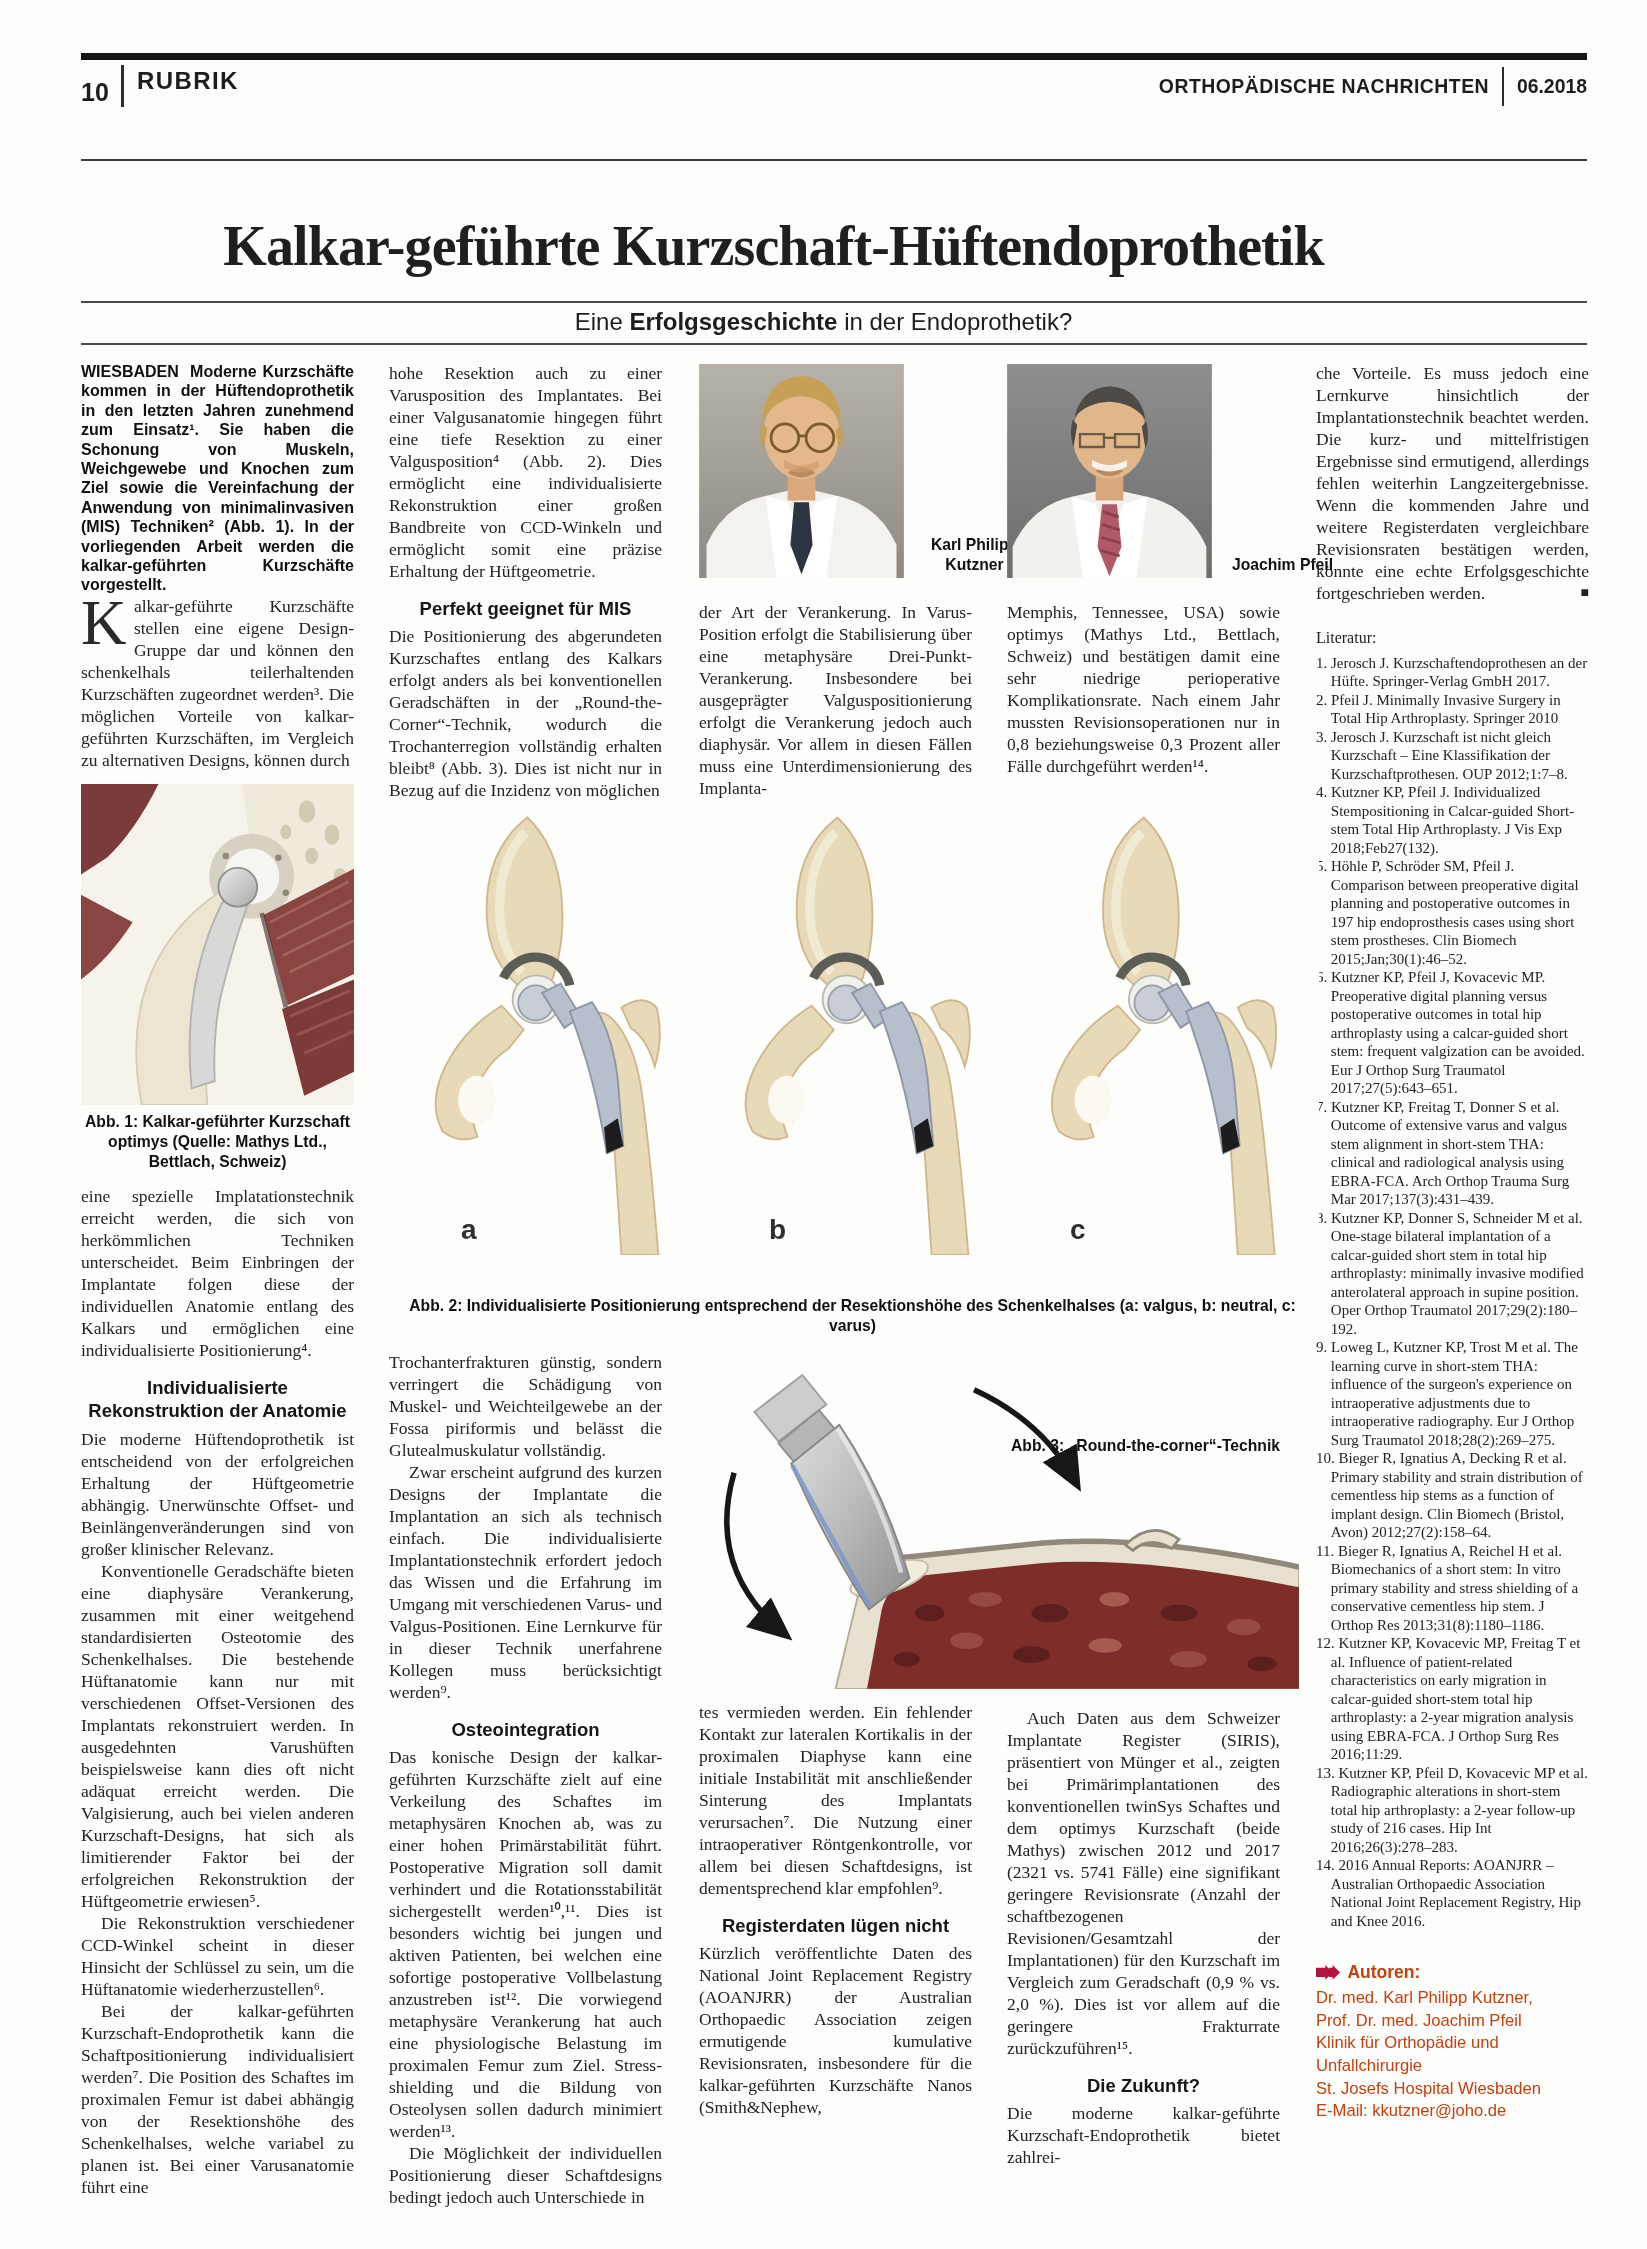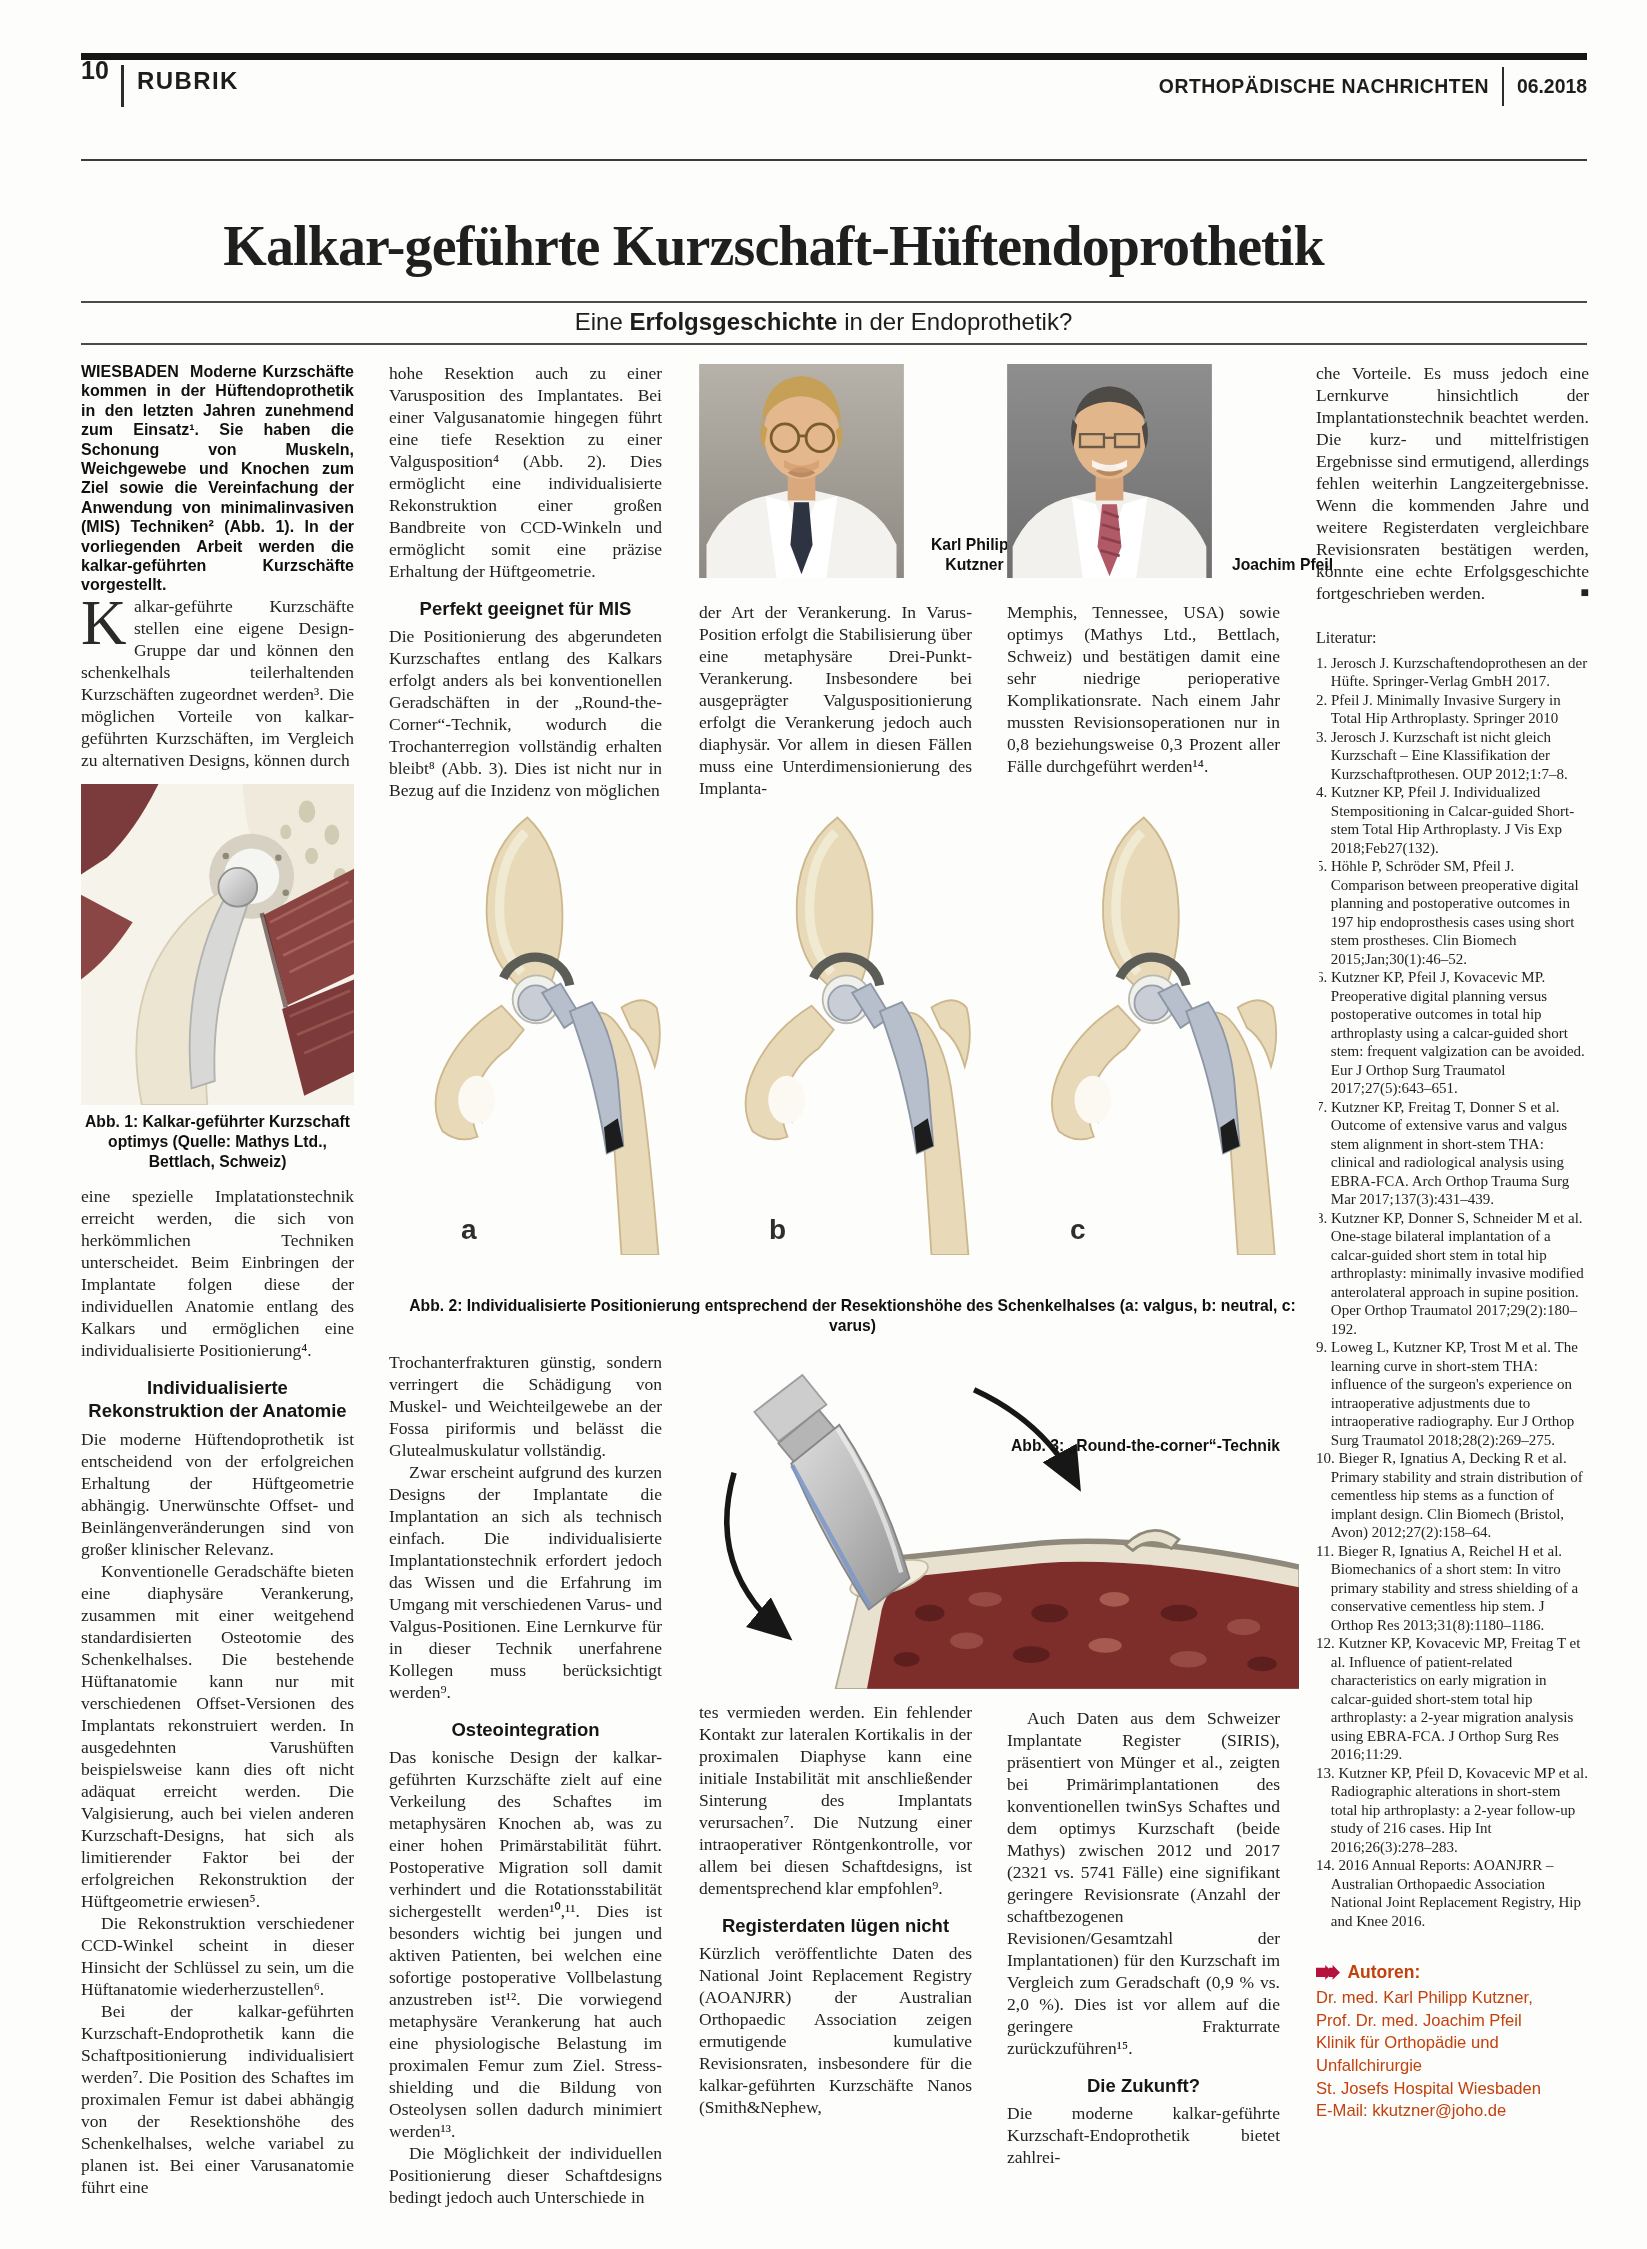--- a/index.html
+++ b/index.html
@@ -1,21 +1,21 @@
 <!DOCTYPE html>
 <html style="font-size:14.8px"><head>
 <meta charset="utf-8">
 <style>
   html,body { margin:0; padding:0; background:#dcdcdc; }
   .page { position:relative; width:1647px; height:2249px; margin:0 auto; background:#fdfdfc;
           font-family:"Liberation Serif", serif; color:#232323; overflow:hidden; }
 
   
   .topbar   { position:absolute; left:81px; top:53px; width:1506px; height:7.4px; background:#161616; }
-  .hdr-num  { position:absolute; left:81px; top:56px; font-family:"Liberation Sans",sans-serif;
+  .hdr-num  { position:absolute; left:81px; top:78px; font-family:"Liberation Sans",sans-serif;
               font-weight:bold; font-size:25px; color:#1d1d1d; }
   .hdr-div1 { position:absolute; left:121px; top:65px; width:2.8px; height:42px; background:#2c2c2c; }
   .hdr-rubrik { position:absolute; left:137px; top:67px; font-family:Liberation Sans, sans-serif;
               font-weight:bold; font-size:24px; letter-spacing:1.4px; color:#1d1d1d; }
   .hdr-right { position:absolute; top:65px; left:1121px; width:466px; height:42px;
               display:flex; align-items:center; justify-content:flex-end; }
   .hdr-mast { font-family:"Liberation Sans",sans-serif; font-weight:bold; font-size:19.4px;
               letter-spacing:0.5px; color:#1d1d1d; white-space:nowrap; }
   .hdr-div2 { width:1.8px; height:39px; background:#2c2c2c; margin:0 13px; }
   .hdr-issue{ font-family:"Liberation Sans",sans-serif; font-weight:bold; font-size:19.4px; color:#1d1d1d; }

